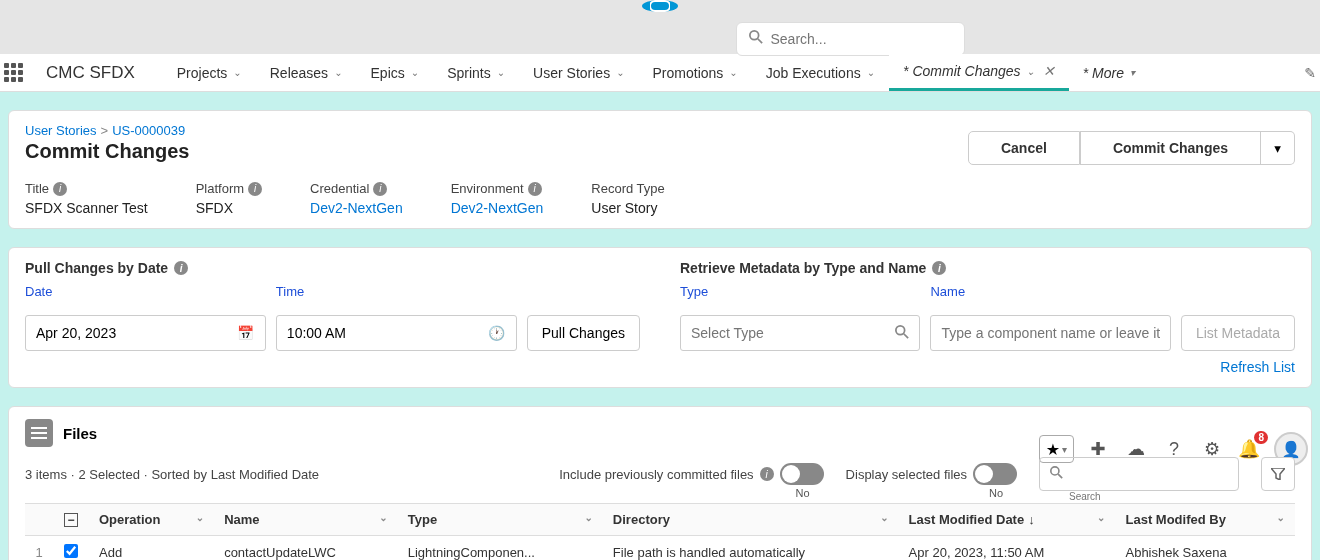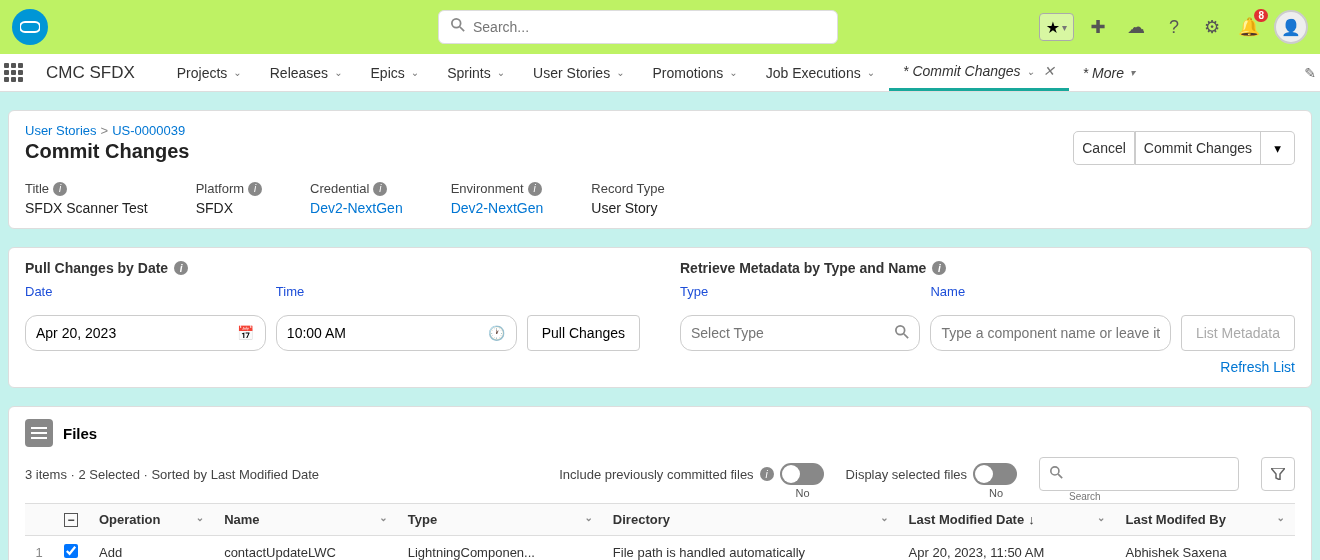--- a/index.html
+++ b/index.html
@@ -1,19 +1,19 @@
 <!DOCTYPE html>
 <html><head>
 <meta charset="utf-8">
 <style>
 * { box-sizing: border-box; margin: 0; padding: 0; font-family: -apple-system, BlinkMacSystemFont, "Segoe UI", Arial, sans-serif; }
 body { background: #c5f2ed; width: 1320px; height: 560px; overflow: hidden; }
 
 
-.topbar { background: #bef264; height: 54px; display: flex; align-items: center; padding: 0 12px; gap: 10px; }
+.topbar { background: #e5e5e5; height: 54px; display: flex; align-items: center; padding: 0 12px; gap: 10px; flex-direction: column; }
 .logo-circle { width: 36px; height: 36px; background: #0096d6; border-radius: 50%; display: flex; align-items: center; justify-content: center; color: white; font-size: 18px; font-weight: bold; }
 .search-wrap { flex: 0 0 400px; margin-left: 380px; }
 .search-box { background: white; border-radius: 6px; height: 34px; display: flex; align-items: center; padding: 0 12px; gap: 8px; border: 1px solid #ddd; }
 .search-box input { border: none; outline: none; flex: 1; font-size: 14px; }
 .topbar-right { margin-left: auto; display: flex; align-items: center; gap: 10px; }
 .top-icon { width: 28px; height: 28px; display: flex; align-items: center; justify-content: center; color: #555; cursor: pointer; font-size: 18px; }
 .notif-wrap { position: relative; }
 .notif-badge { position: absolute; top: -4px; right: -4px; background: #e03131; color: white; border-radius: 8px; font-size: 10px; padding: 1px 4px; font-weight: bold; }
 .avatar-circle { width: 34px; height: 34px; border-radius: 50%; background: #eee; border: 2px solid #ccc; display: flex; align-items: center; justify-content: center; font-size: 16px; }
 .star-box { border: 1px solid #aaa; border-radius: 4px; height: 28px; padding: 0 6px; display: flex; align-items: center; gap: 2px; background: rgba(255,255,255,0.4); }
@@ -30,39 +30,39 @@
 .nav-right { margin-left: auto; display: flex; align-items: center; gap: 10px; }
 .pencil-icon { font-size: 14px; color: #666; }
 
 
 .page-body { padding: 0 8px; }
 .panel { background: white; border-radius: 6px; border: 1px solid #ddd; margin-top: 18px; padding: 12px 16px; }
 .breadcrumb { font-size: 13px; color: #0176d3; }
 .breadcrumb .sep { color: #888; margin: 0 4px; }
 .page-title { font-size: 20px; font-weight: 700; color: #222; margin-top: 2px; }
 .header-actions { float: right; display: flex; gap: 0; margin-top: -32px; }
-.btn { border: 1px solid #ccc; background: white; padding: 7px 8px; font-size: 14px; cursor: pointer; color: #333; }
+.btn { border: 1px solid #ccc; background: white; padding: 7px 32px; font-size: 14px; cursor: pointer; color: #333; font-weight: bold; }
 .btn:first-child { border-radius: 5px 0 0 5px; }
 .btn:last-child { border-radius: 0 5px 5px 0; border-left: none; }
 .btn-sq { border: 1px solid #ccc; width: 34px; height: 34px; border-radius: 0 5px 5px 0; border-left: none; background: white; }
 
 .detail-row { display: flex; gap: 48px; margin-top: 18px; flex-wrap: wrap; }
 .detail-field { display: flex; flex-direction: column; gap: 4px; }
 .detail-label { font-size: 13px; color: #444; display: flex; align-items: center; gap: 4px; }
 .detail-value { font-size: 14px; color: #222; }
 .detail-value.link { color: #0176d3; }
 .info-i { width: 14px; height: 14px; border-radius: 50%; background: #888; color: white; font-size: 10px; display: inline-flex; align-items: center; justify-content: center; font-style: italic; }
 
 
 .pull-panel { display: flex; gap: 40px; }
 .pull-left, .pull-right { flex: 1; }
 .section-title { font-size: 14px; font-weight: 700; color: #333; display: flex; align-items: center; gap: 6px; margin-bottom: 8px; }
 .sublabel { font-size: 13px; color: #1d4ed8; margin-bottom: 16px; }
 .field-row { display: flex; gap: 10px; align-items: flex-end; }
-.input-box { border: 1px solid #ccc; border-radius: 12px; height: 36px; display: flex; align-items: center; padding: 0 10px; background: white; }
+.input-box { border: 1px solid #ccc; border-radius: 3px; height: 36px; display: flex; align-items: center; padding: 0 10px; background: white; }
 .input-box input { border: none; outline: none; flex: 1; font-size: 14px; }
 .input-icon { color: #777; font-size: 14px; }
 .btn-outline { border: 1px solid #ccc; background: white; border-radius: 4px; height: 36px; padding: 0 14px; font-size: 14px; cursor: pointer; }
 .btn-outline.disabled { color: #aaa; }
 .refresh-link { text-align: right; margin-top: 8px; color: #0176d3; font-size: 14px; cursor: pointer; }
 
 
 .files-header { display: flex; align-items: center; gap: 10px; }
 .files-badge { width: 28px; height: 28px; background: #888; border-radius: 4px; display: flex; align-items: center; justify-content: center; color: white; }
 .files-title { font-size: 15px; font-weight: 700; }

